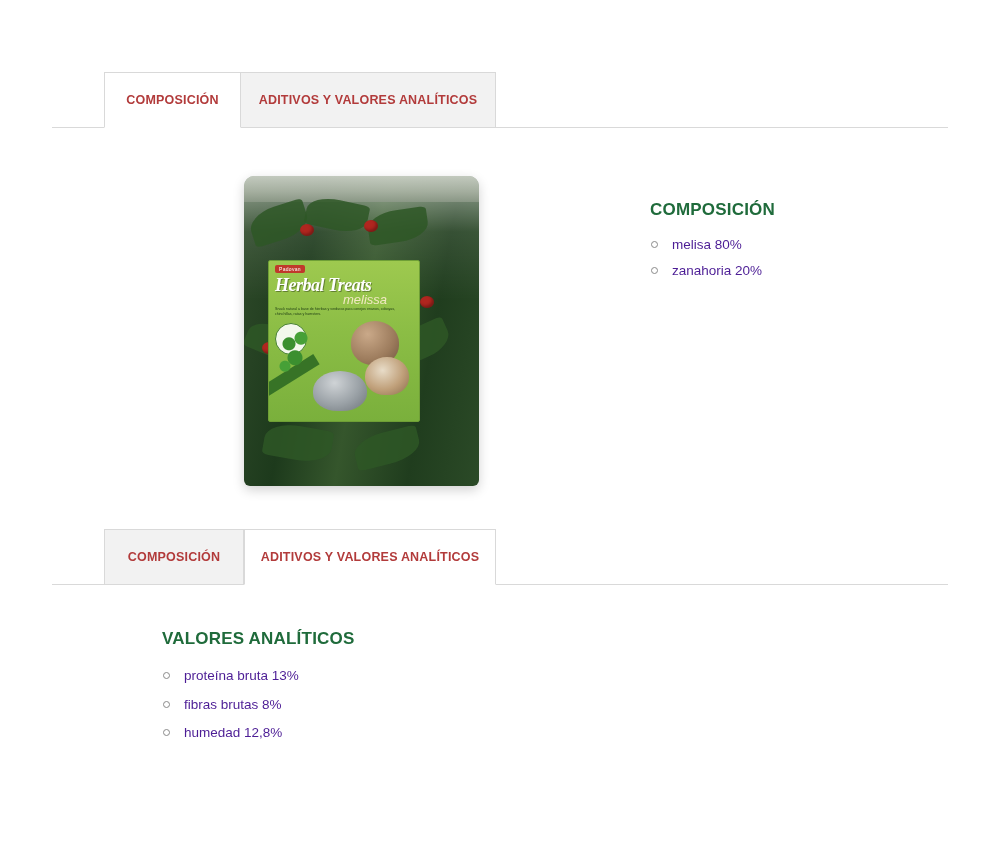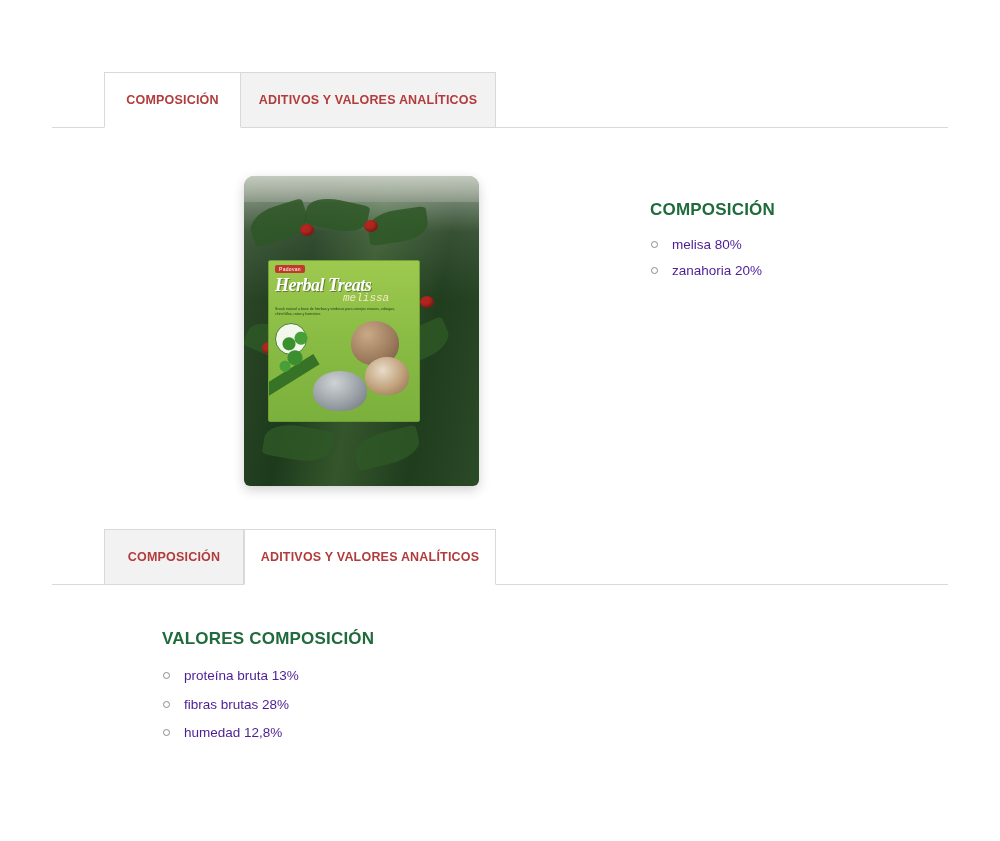--- a/index.html
+++ b/index.html
@@ -139,23 +139,23 @@
     font-style: italic;
     font-weight: bold;
     font-size: 18px;
     color: #ffffff;
     text-shadow: 1px 1px 0 rgba(0,0,0,0.35);
     letter-spacing: -0.5px;
   }
   .label-sub {
     position: absolute;
     top: 31px; left: 74px;
-    font-family: Liberation Mono, monospace;
+    font-family: Liberation Sans, sans-serif;
     font-style: italic;
-    font-size: 11px;
+    font-size: 13px;
     color: #f2e9c4;
   }
   .label-desc {
     position: absolute;
     top: 46px; left: 6px;
     width: 130px;
     font-size: 3.6px;
     line-height: 1.5;
     color: #1f3d14;
   }
@@ -315,29 +315,29 @@
 <div id="section-two">
 
   <div class="tab-strip">
     <div class="tabs">
       <div class="tab inactive" style="width:140px; background:#f2f2f2; border-left:1px solid #d9d9d9;">COMPOSICIÓN</div>
       <div class="tab active" style="width:252px;">ADITIVOS Y VALORES ANALÍTICOS</div>
     </div>
   </div>
 
   <div class="values-block">
-    <h2 class="block-title">VALORES COMPOSICIÓN</h2>
+    <h2 class="block-title">VALORES ANALÍTICOS</h2>
     <ul class="bullets">
       <li>
         <span class="marker"></span>
         <span>proteína bruta 13%</span>
       </li>
       <li>
         <span class="marker"></span>
-        <span>fibras brutas 28%</span>
+        <span>fibras brutas 8%</span>
       </li>
       <li>
         <span class="marker"></span>
         <span>humedad 12,8%</span>
       </li>
     </ul>
   </div>
 </div>
 
 </body></html>

